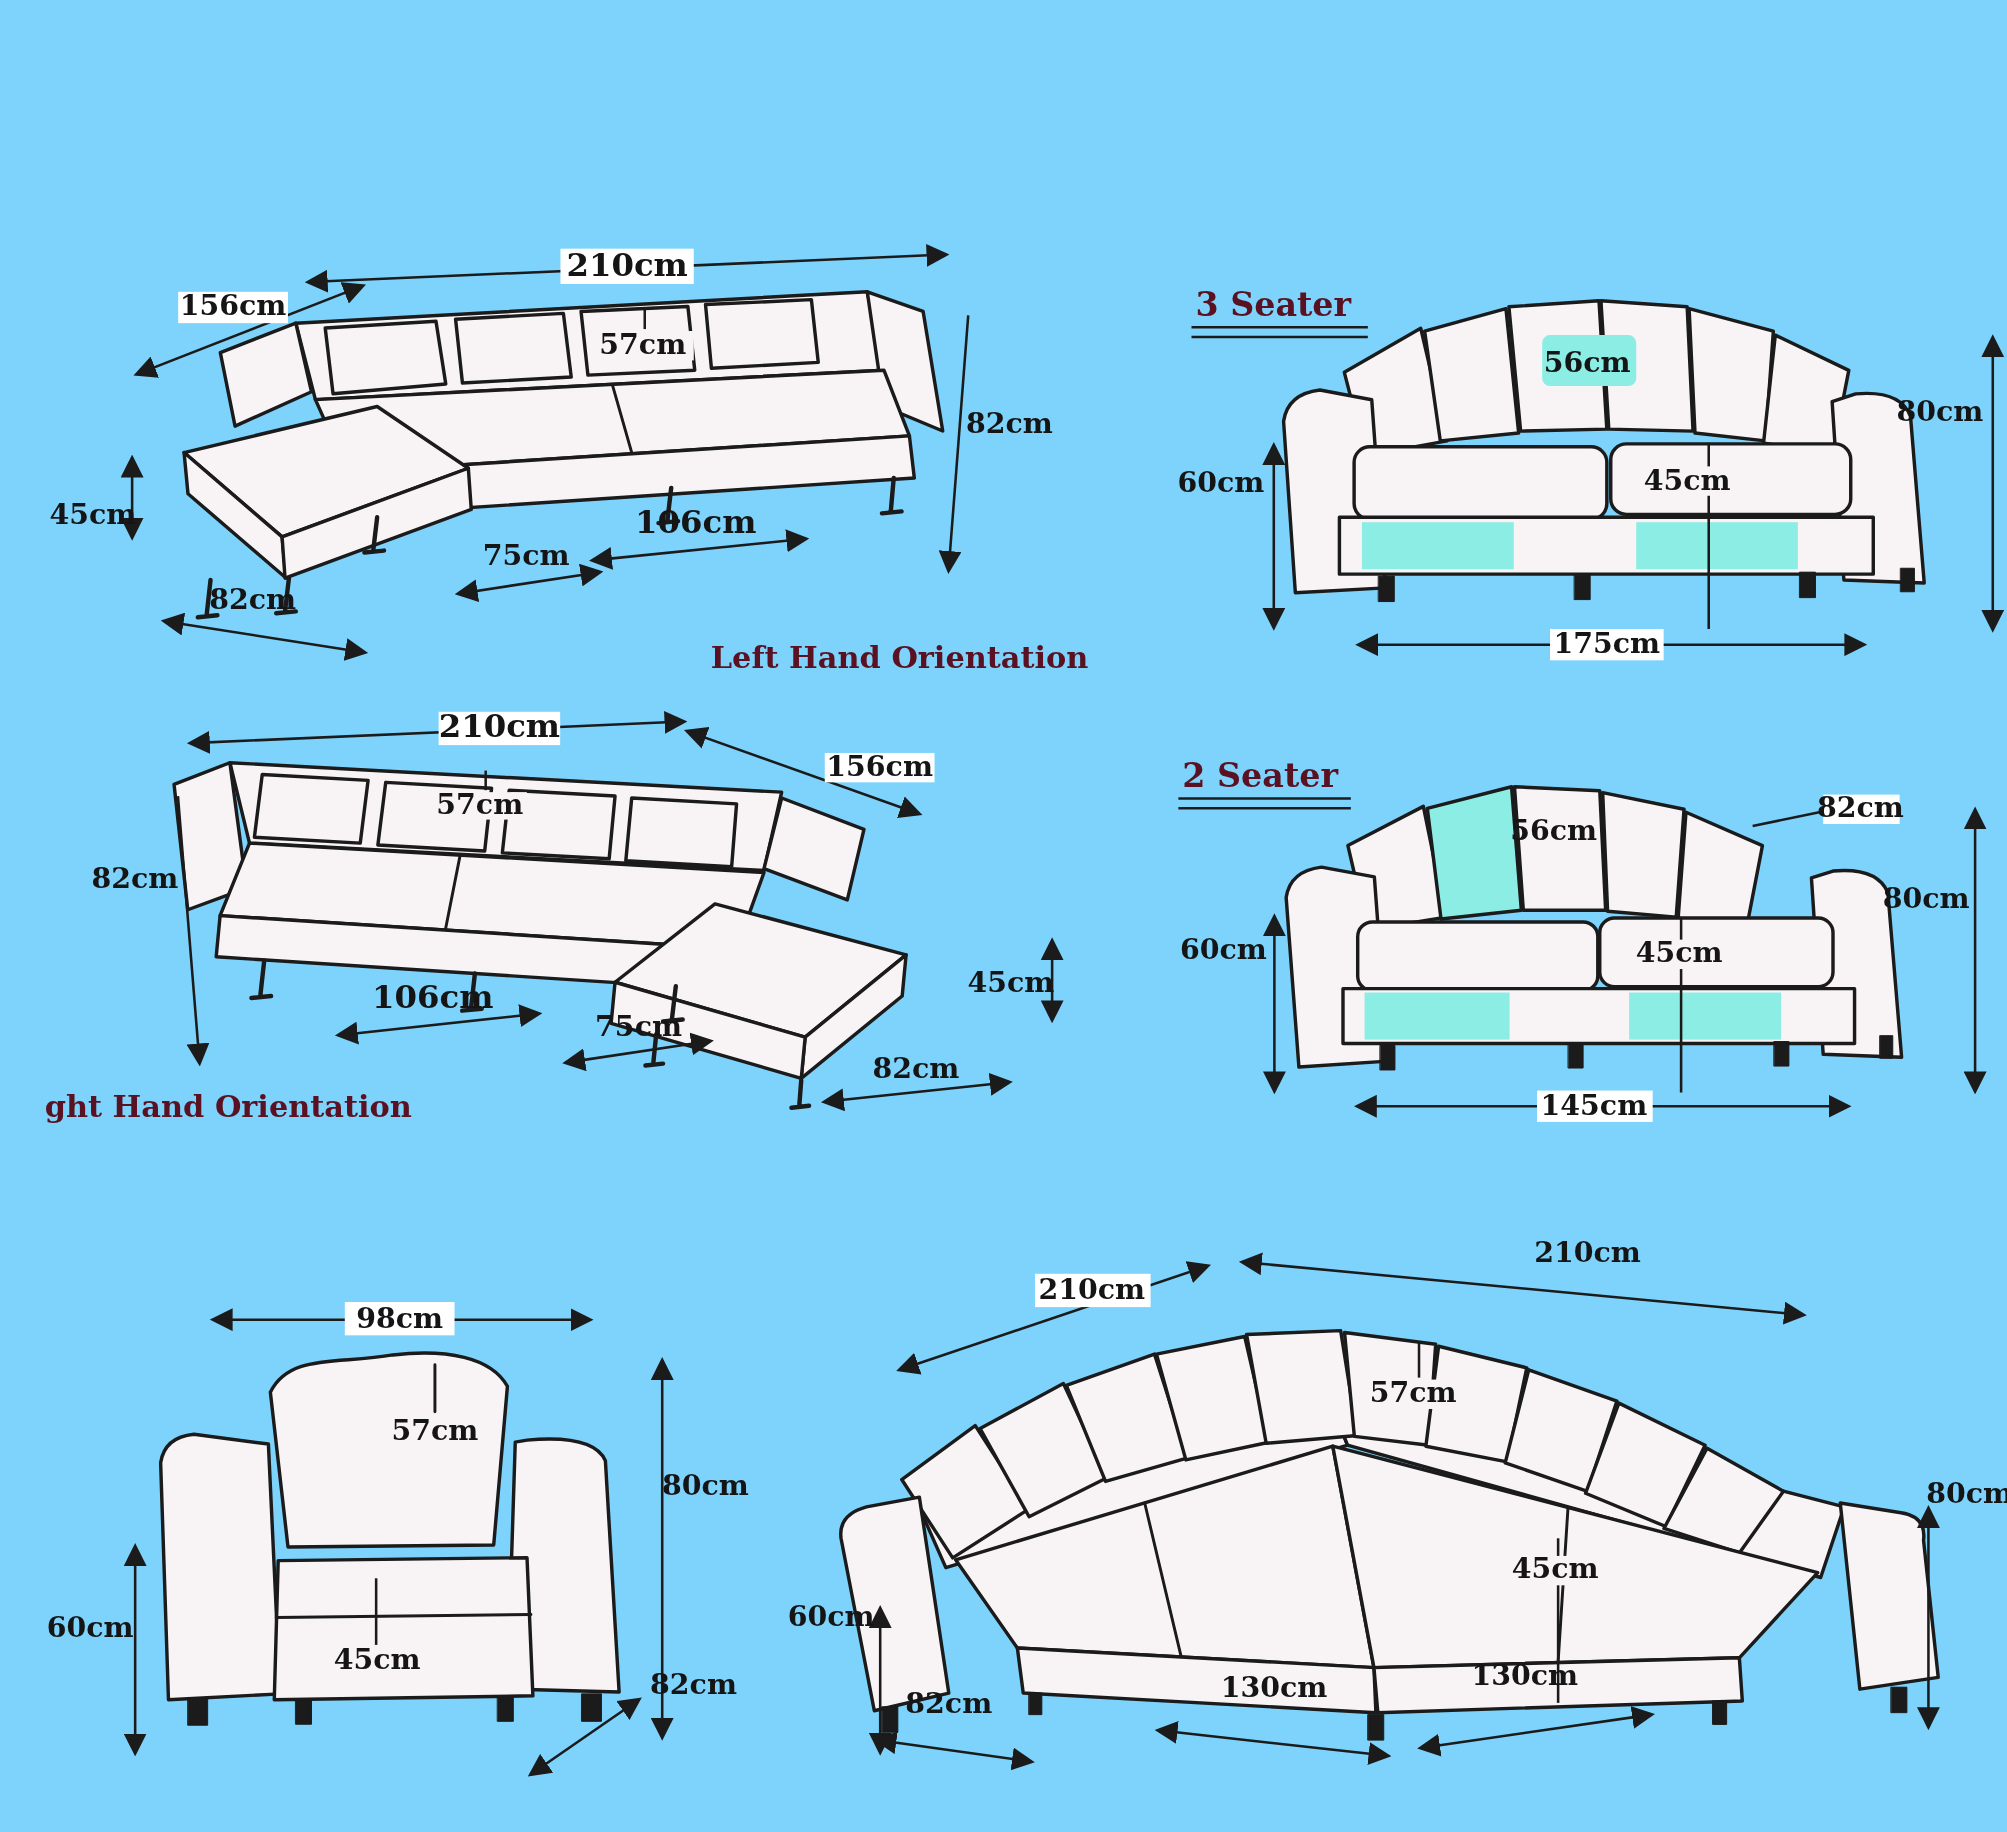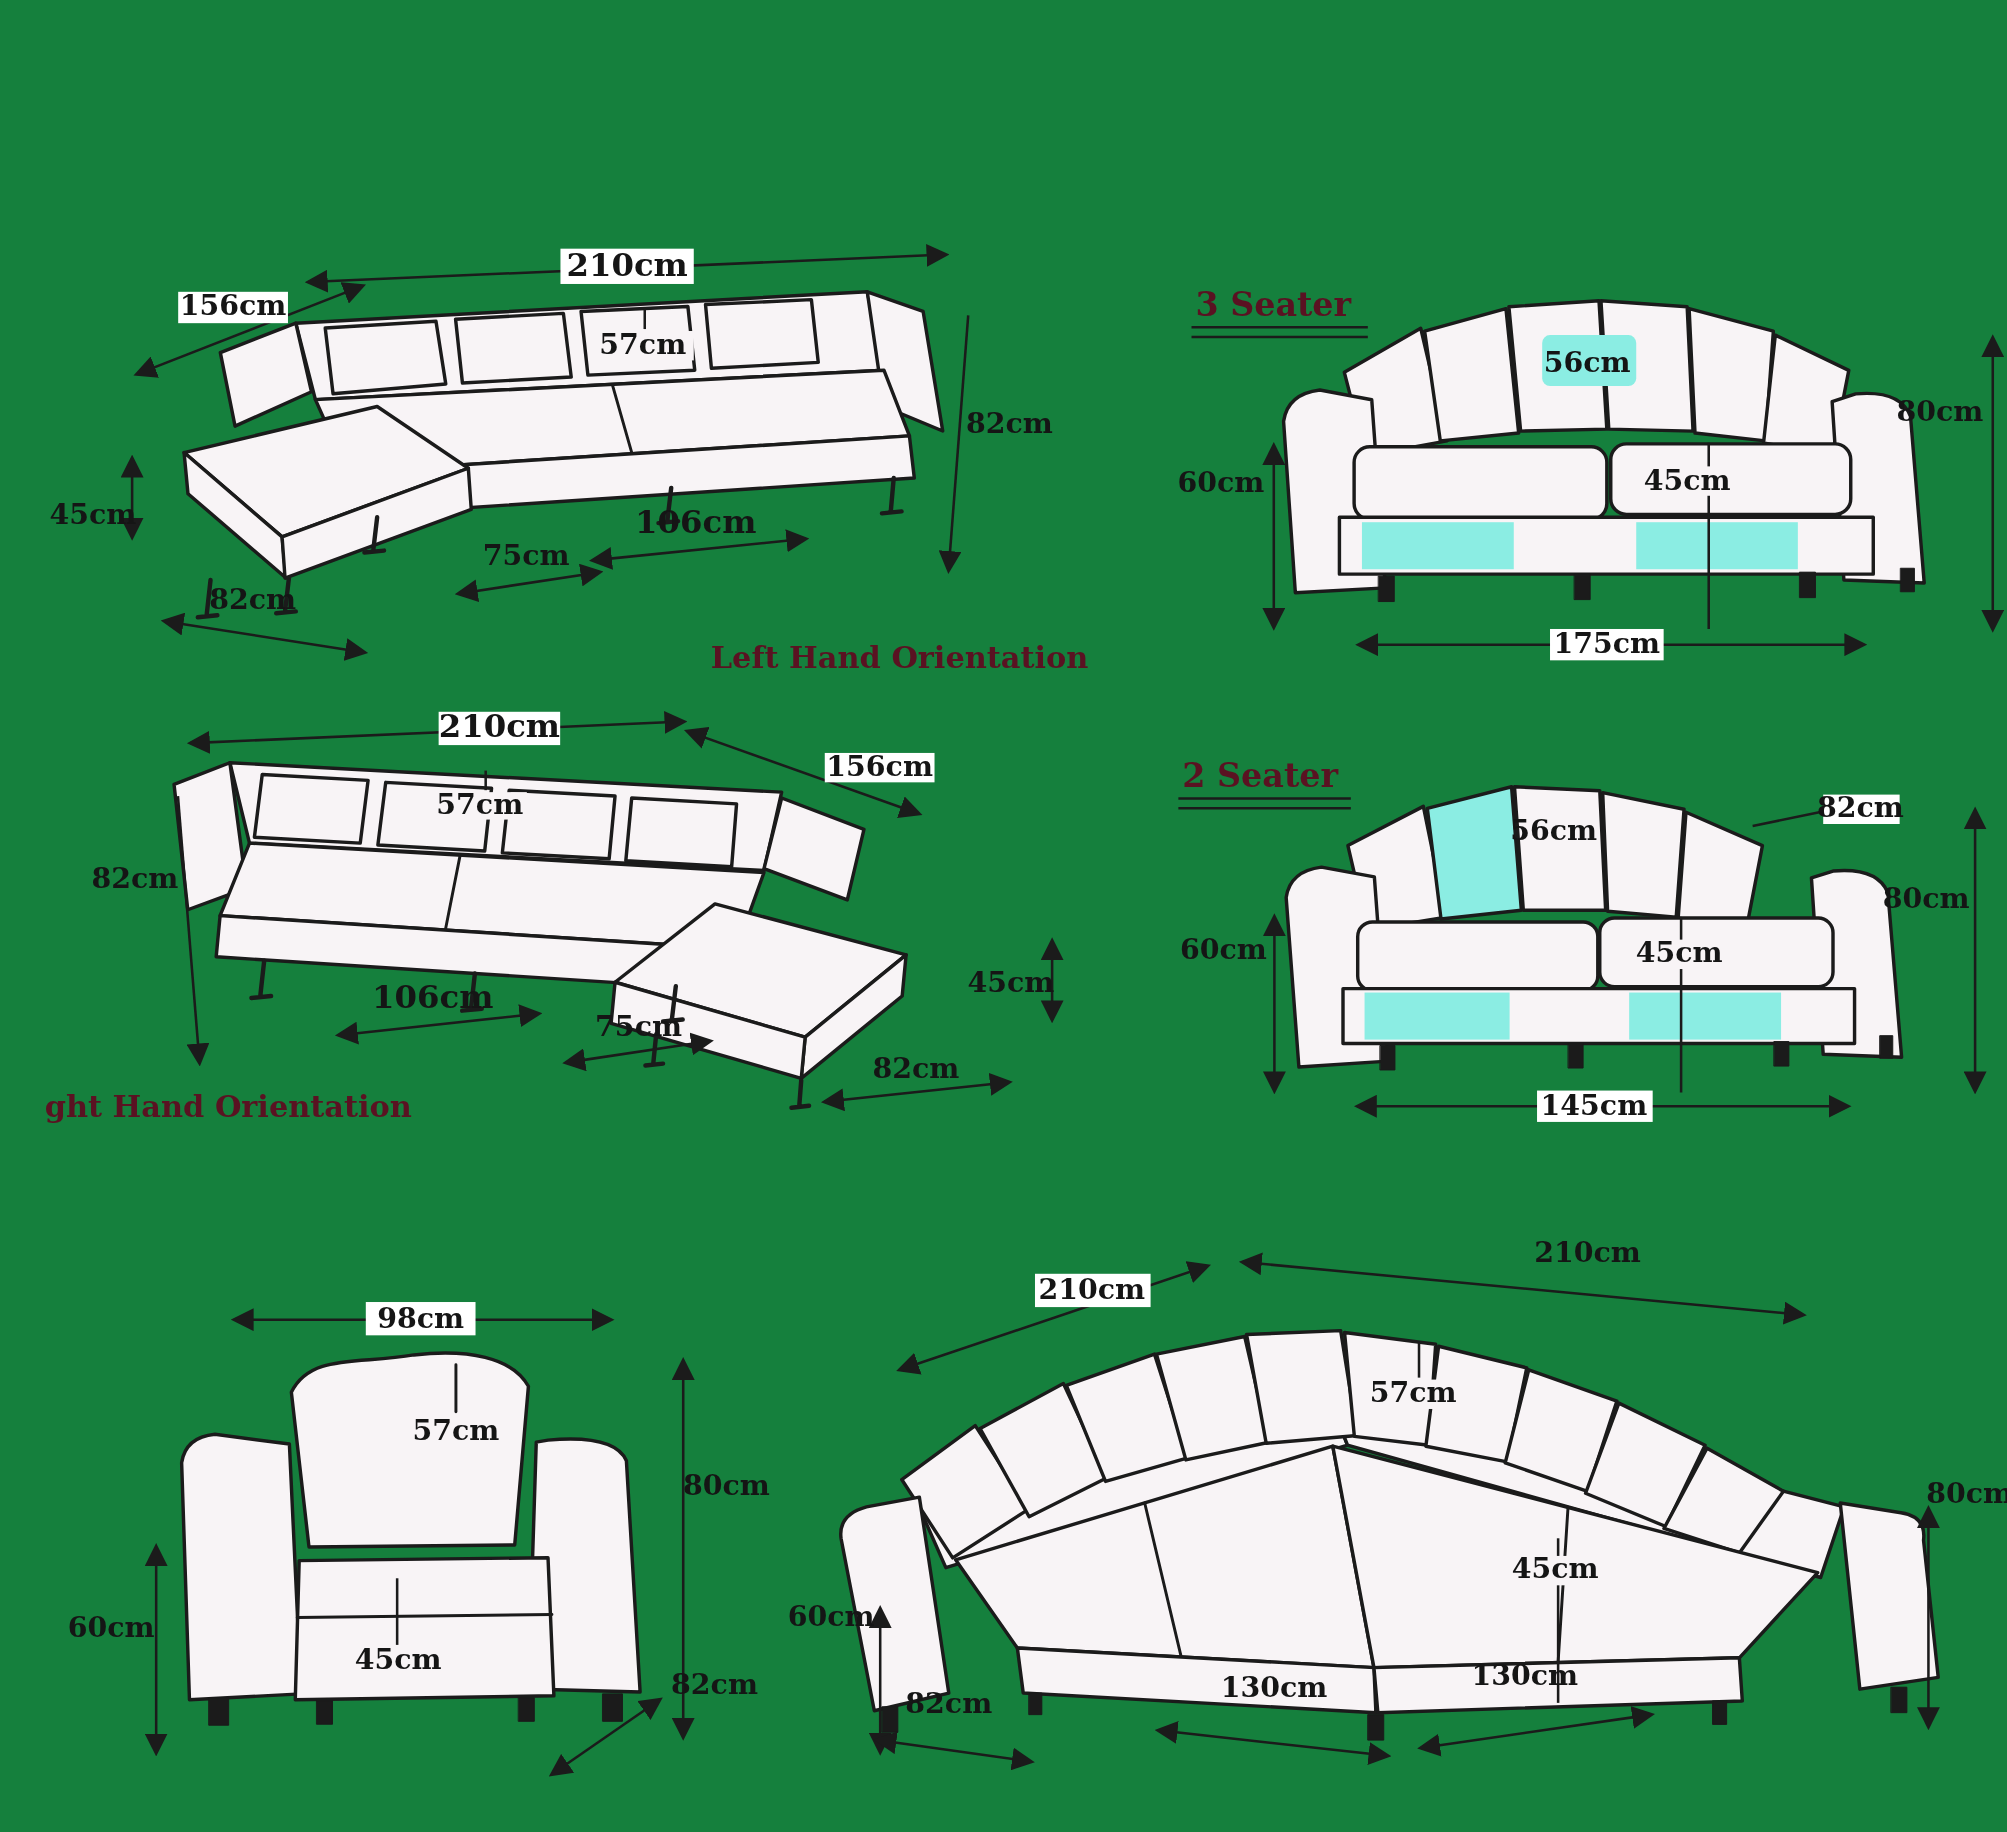--- a/index.html
+++ b/index.html
@@ -1,16 +1,16 @@
 <!DOCTYPE html>
 <html><head>
 <meta charset="utf-8">
 <style>
   html,body{margin:0;padding:0;background:#ffffff;}
-  .sheet{position:relative;width:2007px;height:1833px;background:#15803d;overflow:hidden;font-family:"DejaVu Serif",serif;}
+  .sheet{position:relative;width:2007px;height:1833px;background:#7dd3fc;overflow:hidden;font-family:"DejaVu Serif",serif;}
   .panel{position:absolute;}
   svg{display:block;overflow:visible;}
   .art path,.art rect{fill:#f8f4f6;stroke:#1b1b1b;stroke-width:3.5;stroke-linejoin:round;stroke-linecap:round;}
   .art line{fill:none;stroke:#1b1b1b;stroke-width:3;stroke-linecap:round;}
   .art .leg{fill:none;stroke:#1b1b1b;stroke-width:4.5;}
   .art .cyan{fill:#8bede3;stroke:none;}
   .art .cyanb{fill:#8bede3;stroke:#1b1b1b;stroke-width:3.5;}
   .art .dark{fill:#1b1b1b;stroke:#1b1b1b;stroke-width:1;}
   .dims line{stroke:#1b1b1b;stroke-width:2.6;fill:none;}
   .dims .mask{fill:#ffffff;stroke:none;}
@@ -219,21 +219,21 @@
         <line x1="545" y1="206" x2="545" y2="384"></line>
         <rect x="508" y="228" width="72" height="30" class="mask2"></rect>
         <text x="543" y="251" class="dim">45cm</text>
         <line x1="215" y1="398" x2="715" y2="398" marker-start="url(#mD)" marker-end="url(#mD)"></line>
         <rect x="398" y="382" width="118" height="32" class="mask"></rect>
         <text x="456" y="407" class="dim">145cm</text>
       </g>
     </svg>
   </div>
 
-  <div class="panel" style="left:66px;top:1255px;width:725px;height:529px">
+  <div class="panel" style="left:45px;top:1255px;width:725px;height:529px">
     <svg viewBox="0 0 740 540" width="725" height="529">
       <defs>
         <marker id="mE" markerWidth="9" markerHeight="9" refX="7.5" refY="4.5" orient="auto-start-reverse">
             <path d="M0,0 L9,4.5 L0,9 Z" fill="#1b1b1b"></path>
           </marker>
       </defs>
       <g class="art">
         <path d="M230,140 C250,100 300,112 355,102 C410,96 455,104 472,134 L458,296 L248,298 Z"></path>
         <line x1="398" y1="112" x2="398" y2="160"></line>
         <path d="M118,212 Q122,186 152,183 L228,193 L240,448 L126,454 Z"></path>

